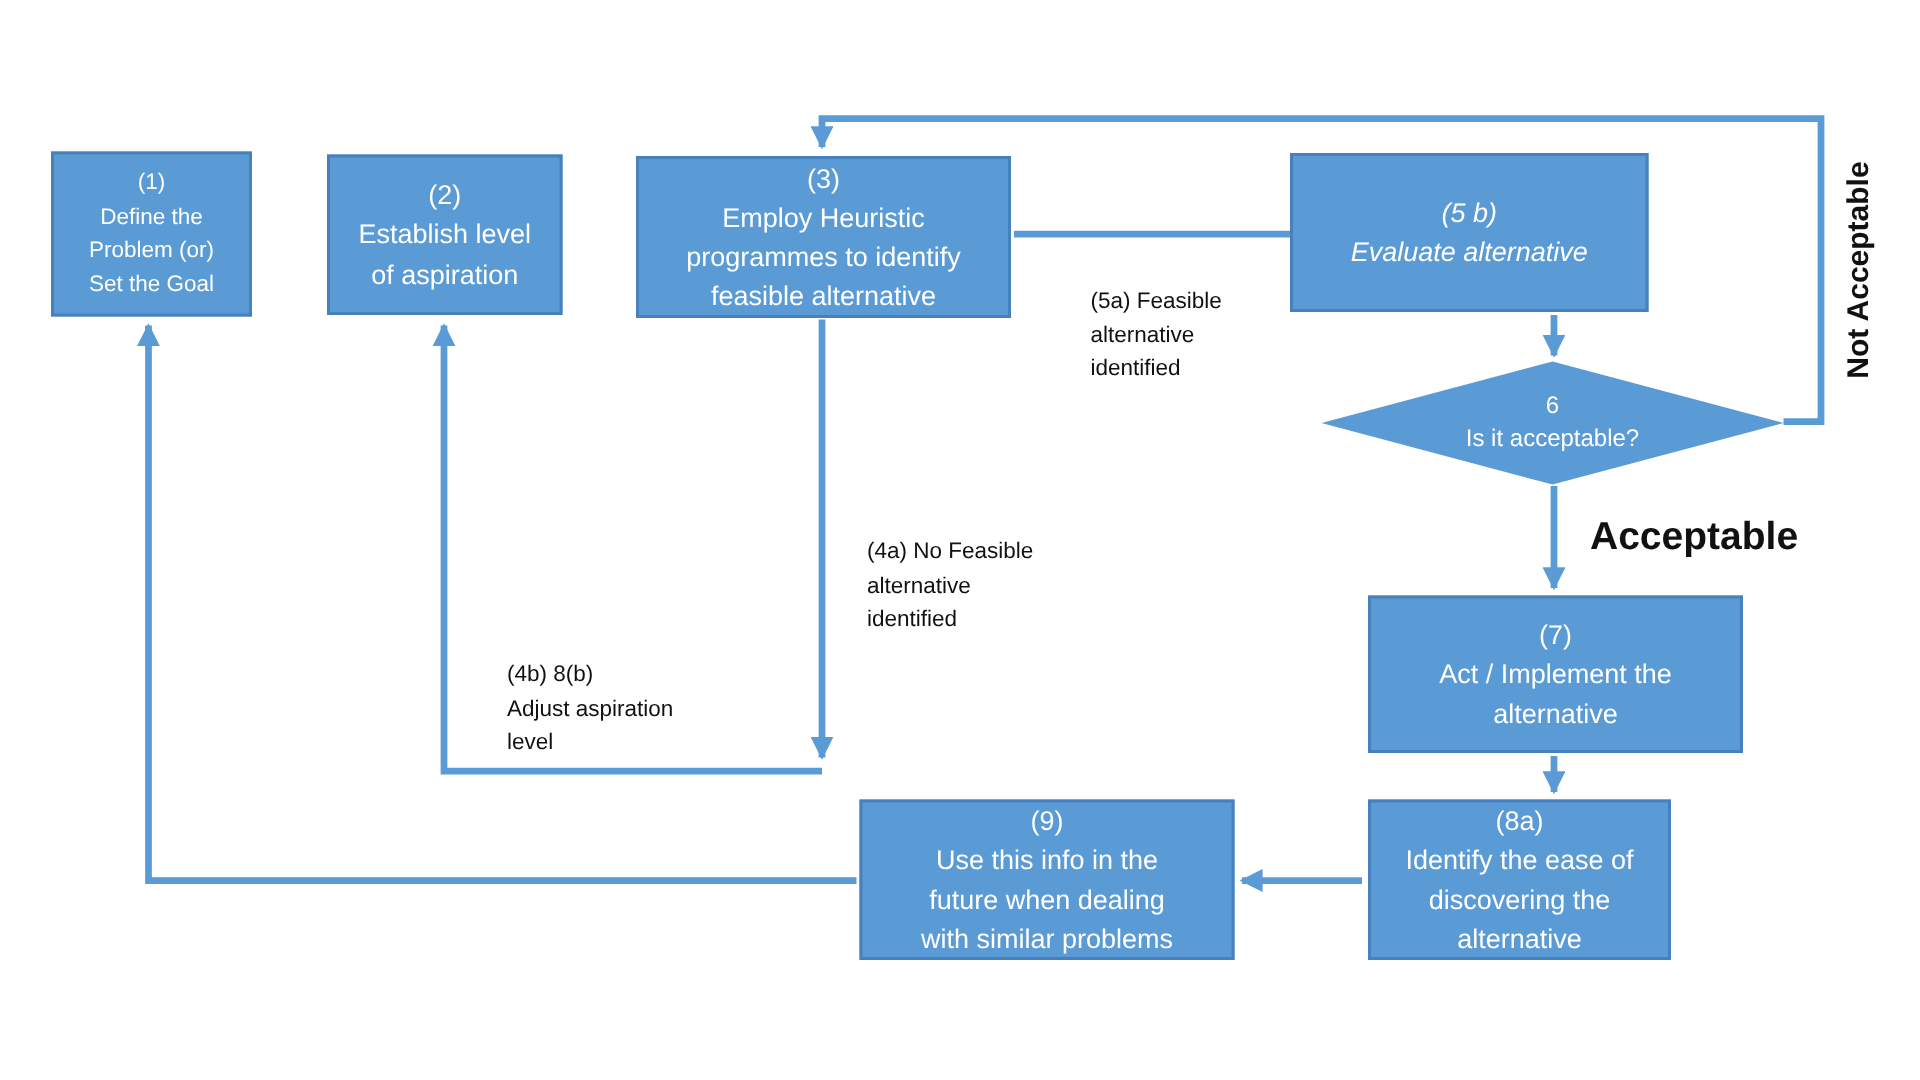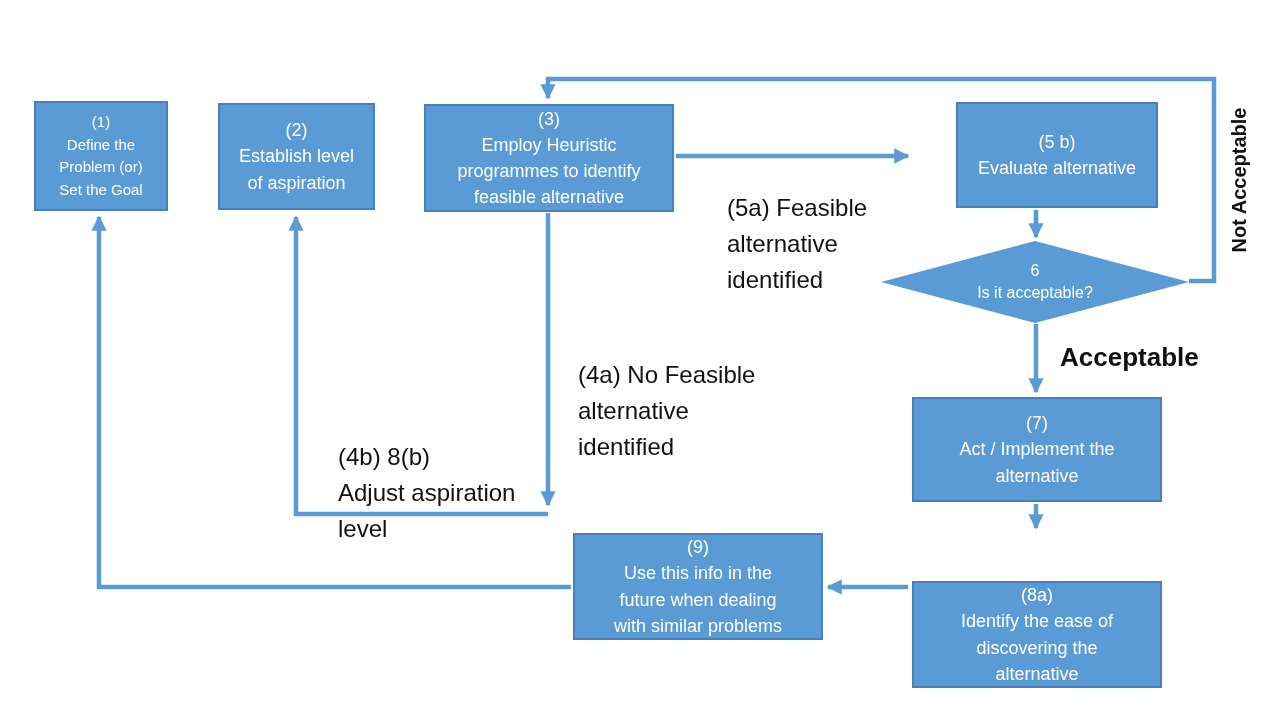--- a/index.html
+++ b/index.html
@@ -11,31 +11,31 @@
   .wires{position:absolute;left:0;top:0;}
   .node{
     position:absolute;background:#5b9bd5;border:2px solid #4680bf;
     color:#ffffff;display:flex;align-items:center;justify-content:center;
     text-align:center;white-space:pre-line;box-sizing:border-box;
     font-size:18px;line-height:1.45;
   }
   #box1{left:34px;top:101px;width:134px;height:110px;font-size:15px;line-height:1.5;}
   #box2{left:218px;top:103px;width:157px;height:107px;}
   #box3{left:424px;top:104px;width:250px;height:108px;}
-  #box5b{left:956px;top:102px;width:202px;height:106px;}
+  #box5b{left:860px;top:102px;width:239px;height:106px;font-style:italic;}
   #box7{left:912px;top:397px;width:250px;height:105px;}
-  #box8a{left:912px;top:533px;width:250px;height:107px;margin-top:48px;}
+  #box8a{left:912px;top:533px;width:202px;height:107px;}
   #box9{left:573px;top:533px;width:250px;height:107px;}
   .diamond-label{
     position:absolute;left:881px;top:241px;width:308px;height:82px;
     color:#ffffff;display:flex;align-items:center;justify-content:center;
     text-align:center;white-space:pre-line;font-size:16px;line-height:1.4;
   }
   .edge-label{
-    position:absolute;color:#111111;font-size:24px;line-height:1.5;
+    position:absolute;color:#111111;font-size:15px;line-height:1.5;
     white-space:pre-line;
   }
   #label-5a{left:727px;top:190px;}
   #label-4a{left:578px;top:357px;}
   #label-4b{left:338px;top:407px;margin-top:32px;}
   #label-acceptable{left:1060px;top:338px;font-weight:bold;font-size:26px;}
   #label-not-acceptable{
     left:1157px;top:167px;width:160px;height:26px;text-align:center;
     font-weight:bold;font-size:20px;transform:rotate(-90deg);
   }

